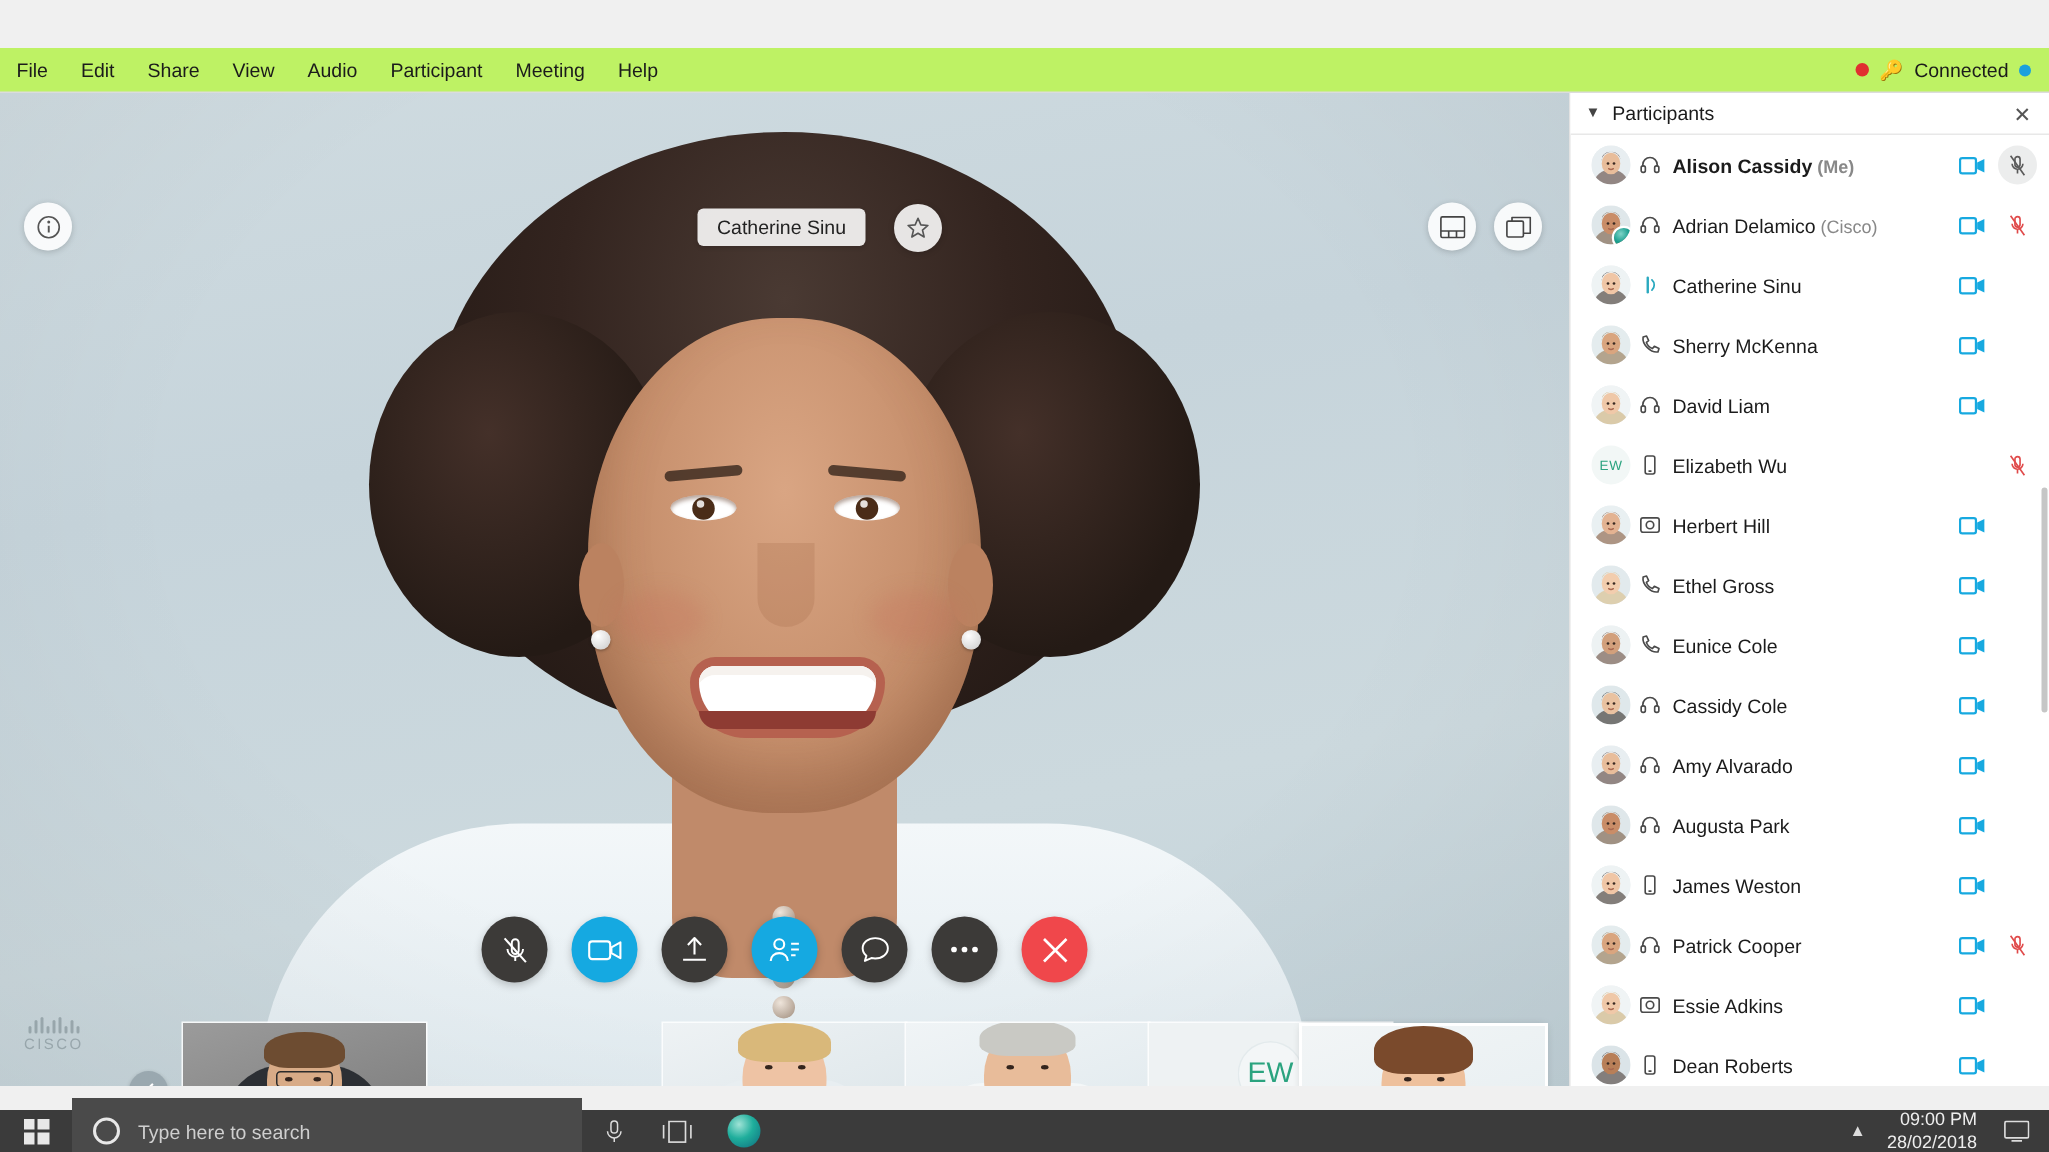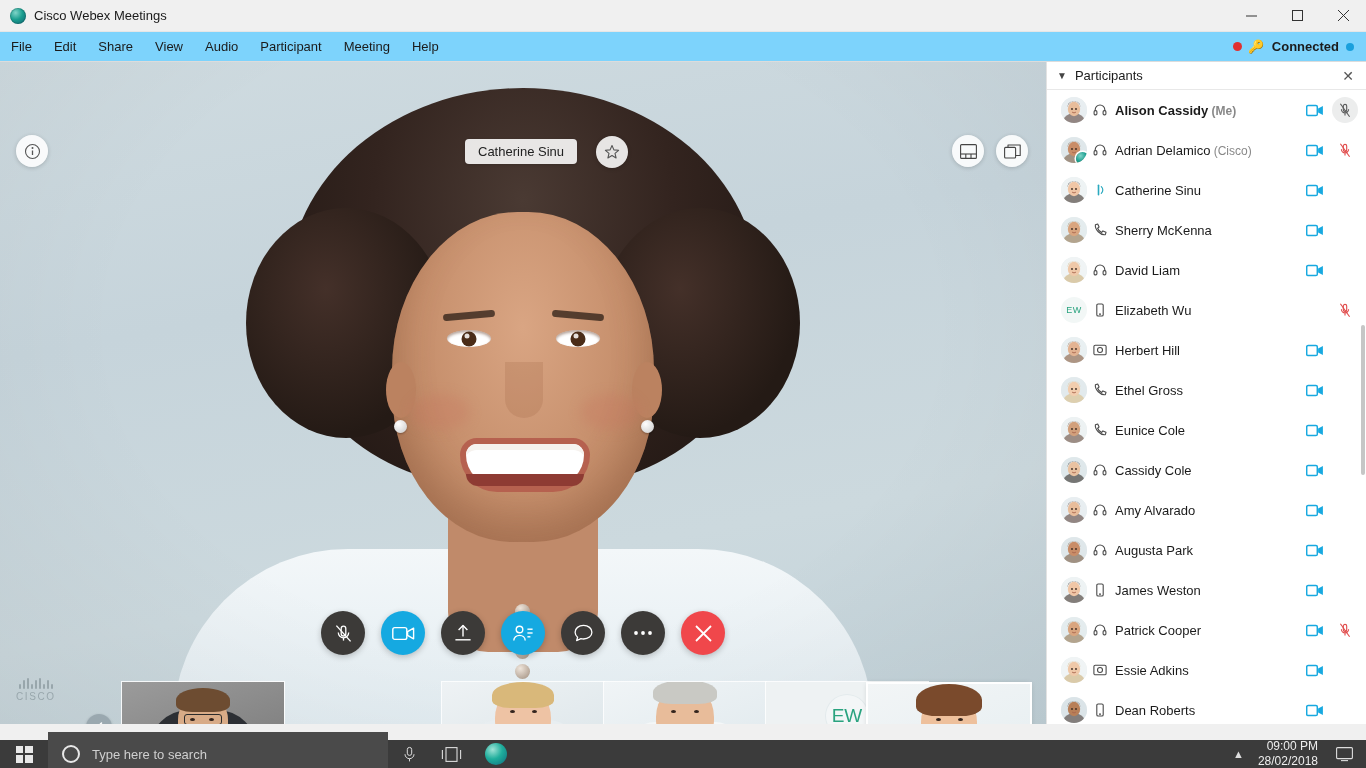--- a/index.html
+++ b/index.html
@@ -24,29 +24,29 @@
     box-shadow:inset 0 0 0 1px rgba(0,0,0,.15); flex:none; }
   .tb-title { margin-left:8px; font-size:13px; color:#1b1b1b; }
   .tb-spacer { flex:1; }
   .tb-btn { width:46px; height:32px; display:flex; align-items:center; justify-content:center;
     color:#333; font-size:14px; }
   .tb-btn svg { display:block; }
 
   
   .menubar {
     position:absolute; left:0; top:32px; width:1366px; height:30px;
-    background:#7dd3fc; display:flex; align-items:center;
+    background:#bef264; display:flex; align-items:center;
     border-bottom:1px solid #dcdcdc;
   }
   .menu-item { padding:4px 11px; font-size:13px; color:#1b1b1b; cursor:default; line-height:16px; }
   .menubar .tb-spacer { flex:1; }
   .status-area { display:flex; align-items:center; gap:7px; padding-right:12px; }
   .rec-dot { width:9px; height:9px; border-radius:50%; background:#e03030; display:block; }
   .key-ico { color:#3a6ea8; font-size:13px; line-height:1; }
-  .conn-txt { font-size:13px; color:#1b1b1b;font-weight:bold; }
+  .conn-txt { font-size:13px; color:#1b1b1b; }
   .conn-dot { width:8px; height:8px; border-radius:50%; background:#1aa0dd; display:block; }
 
   
   .stage {
     position:absolute; left:0; top:62px; width:1046px; height:662px;
     background:linear-gradient(170deg,#cfdbe0 0%,#c6d4db 35%,#ccd9de 70%,#c2d2d9 100%);
     overflow:hidden;
   }
   
   .portrait { position:absolute; left:0; top:0; width:1046px; height:662px; }
@@ -216,41 +216,20 @@
   .tk-right { display:flex; align-items:center; gap:10px; padding-right:6px; }
   .tk-clock { font-size:12px; line-height:15px; text-align:right; color:#eee; }
   .tk-chev { font-size:11px; color:#ddd; padding:0 4px; }
   .tk-notif { width:32px; height:44px; display:flex; align-items:center; justify-content:center; color:#ddd; }
 </style>
 </head>
 <body>
 
 <div class="app">
 
-  <div class="titlebar">
-    <span class="tb-logo"></span>
-    <span class="tb-title">Cisco Webex Meetings</span>
-    <span class="tb-spacer"></span>
-    <div class="tb-btn">
-      <svg width="11" height="11" viewBox="0 0 11 11">
-          <line x1="0" y1="6" x2="11" y2="6" stroke="#333" stroke-width="1"></line>
-        </svg>
-    </div>
-    <div class="tb-btn">
-      <svg width="11" height="11" viewBox="0 0 11 11">
-          <rect x="0.5" y="0.5" width="10" height="10" fill="none" stroke="#333" stroke-width="1"></rect>
-        </svg>
-    </div>
-    <div class="tb-btn close">
-      <svg width="11" height="11" viewBox="0 0 11 11">
-          <line x1="0" y1="0" x2="11" y2="11" stroke="currentColor" stroke-width="1"></line>
-          <line x1="11" y1="0" x2="0" y2="11" stroke="currentColor" stroke-width="1"></line>
-        </svg>
-    </div>
-  </div>
 
   <div class="menubar">
     <div class="menu-item">File</div>
     <div class="menu-item">Edit</div>
     <div class="menu-item">Share</div>
     <div class="menu-item">View</div>
     <div class="menu-item">Audio</div>
     <div class="menu-item">Participant</div>
     <div class="menu-item">Meeting</div>
     <div class="menu-item">Help</div>

